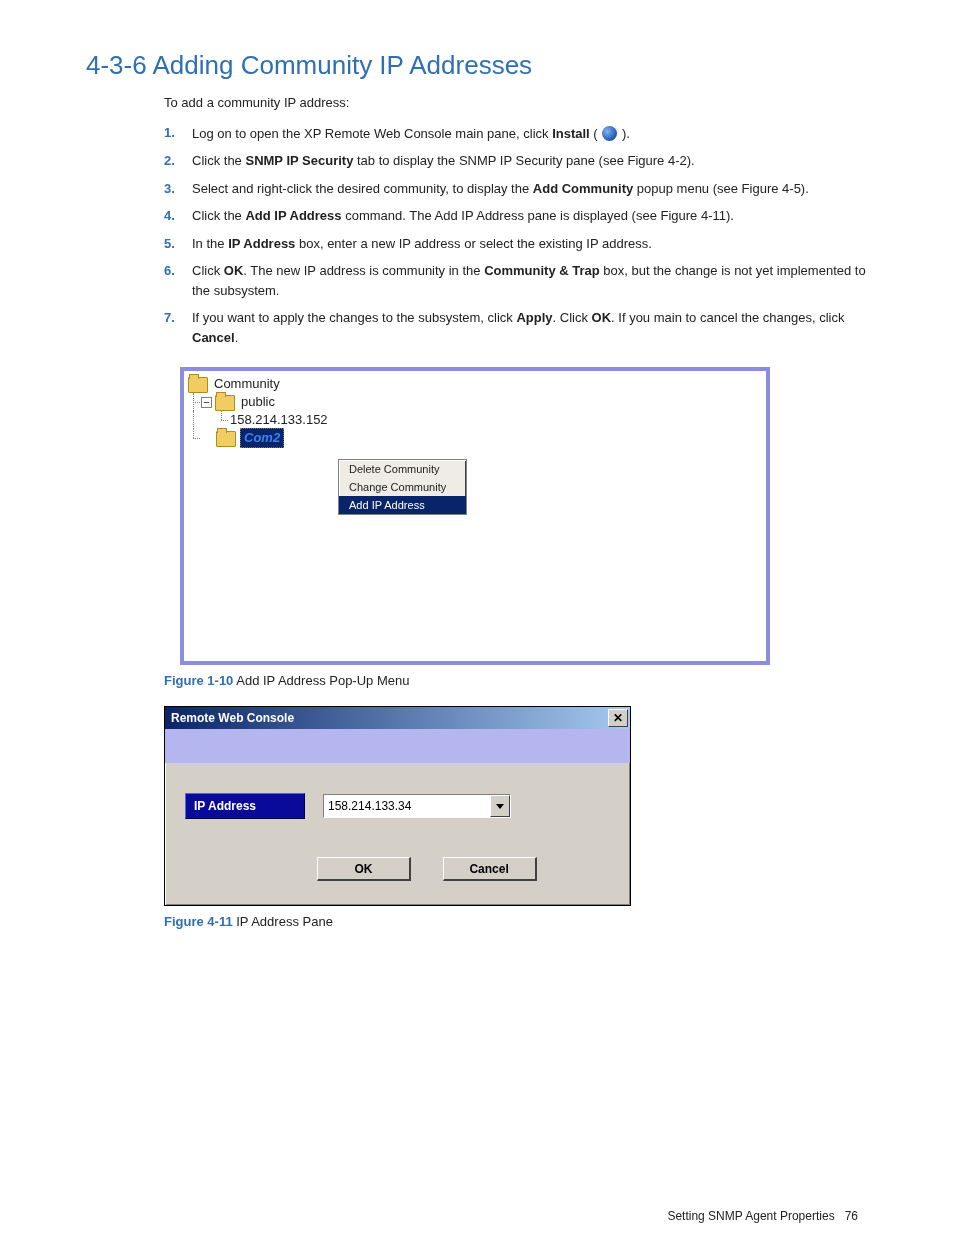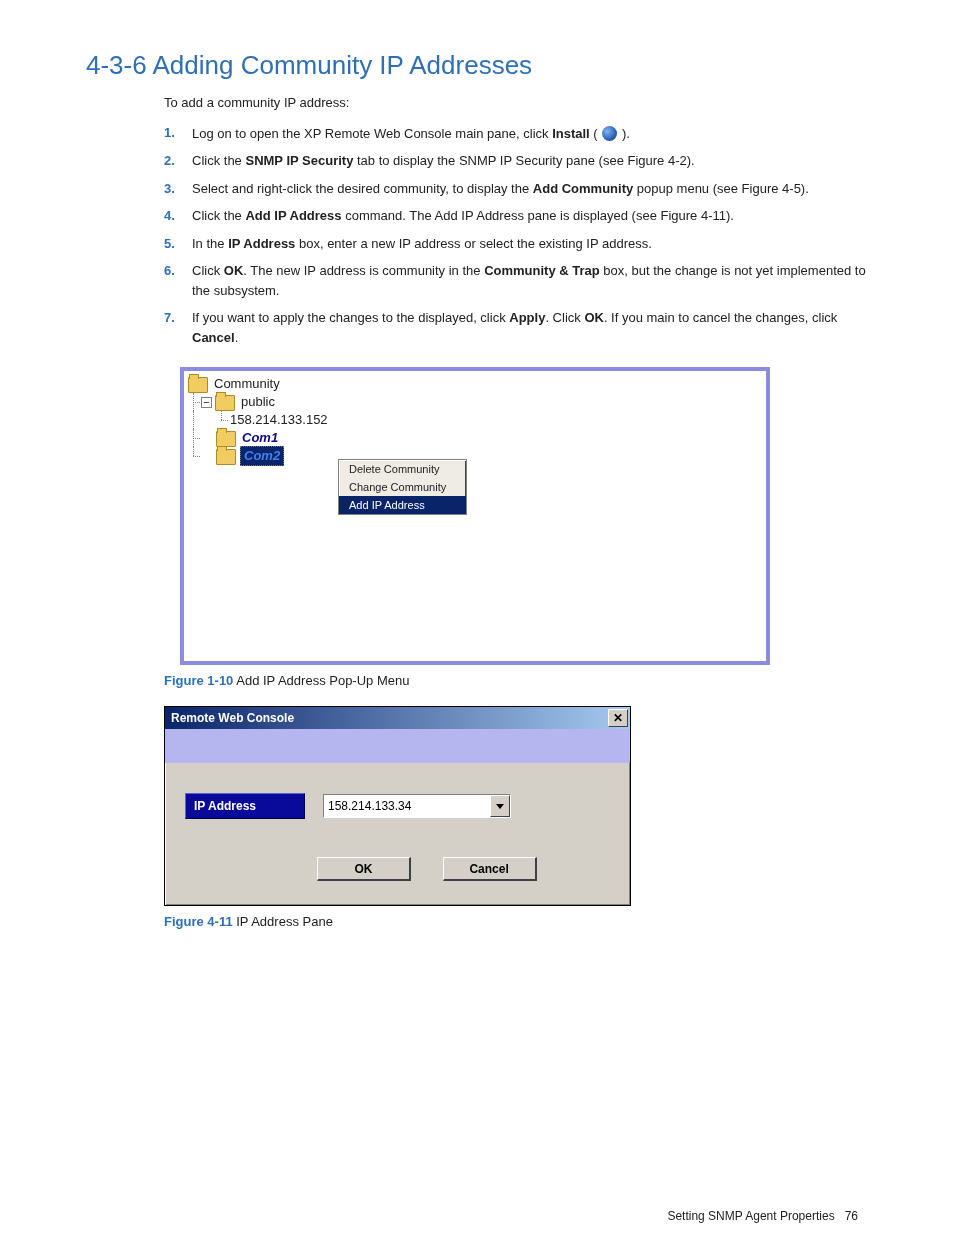--- a/index.html
+++ b/index.html
@@ -188,21 +188,21 @@
   <li>
     <span>Click the </span><b>Add IP Address</b><span> command. The Add IP Address pane is displayed (see Figure 4-11).</span>
   </li>
   <li>
     <span>In the </span><b>IP Address</b><span> box, enter a new IP address or select the existing IP address.</span>
   </li>
   <li>
     <span>Click </span><b>OK</b><span>. The new IP address is community in the </span><b>Community &amp; Trap</b><span> box, but the change is not yet implemented to the subsystem.</span>
   </li>
   <li>
-    <span>If you want to apply the changes to the displayed, click </span><b>Apply</b><span>. Click </span><b>OK</b><span>. If you main to cancel the changes, click </span><b>Cancel</b><span>.</span>
+    <span>If you want to apply the changes to the subsystem, click </span><b>Apply</b><span>. Click </span><b>OK</b><span>. If you main to cancel the changes, click </span><b>Cancel</b><span>.</span>
   </li>
 </ol>
 
 <div class="figure-wrap">
   <div class="tree-panel">
     <div class="tree-inner">
       <div class="tree-row">
         <span class="fld"></span>
         <span class="lbl">Community</span>
       </div>
@@ -210,26 +210,20 @@
         <span class="tee"></span>
           <span class="exp">−</span>
         <span class="fld"></span>
         <span class="lbl">public</span>
       </div>
       <div class="tree-row">
         <span class="v"></span>
           <span class="sp14"></span>
           <span class="ell"></span>
         <span class="lbl">158.214.133.152</span>
-      </div>
-      <div class="tree-row">
-        <span class="tee"></span>
-          <span class="sp14"></span>
-        <span class="fld"></span>
-        <span class="lbl em">Com1</span>
       </div>
       <div class="tree-row">
         <span class="ell"></span>
           <span class="sp14"></span>
         <span class="fld"></span>
         <span class="lbl sel">Com2</span>
       </div>
     </div>
     <div class="ctx-menu">
       <div class="ctx-item">Delete Community</div>

